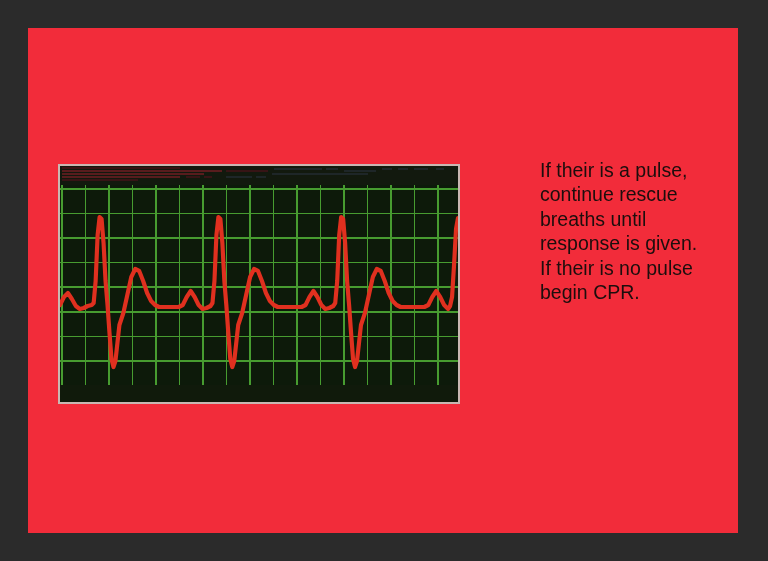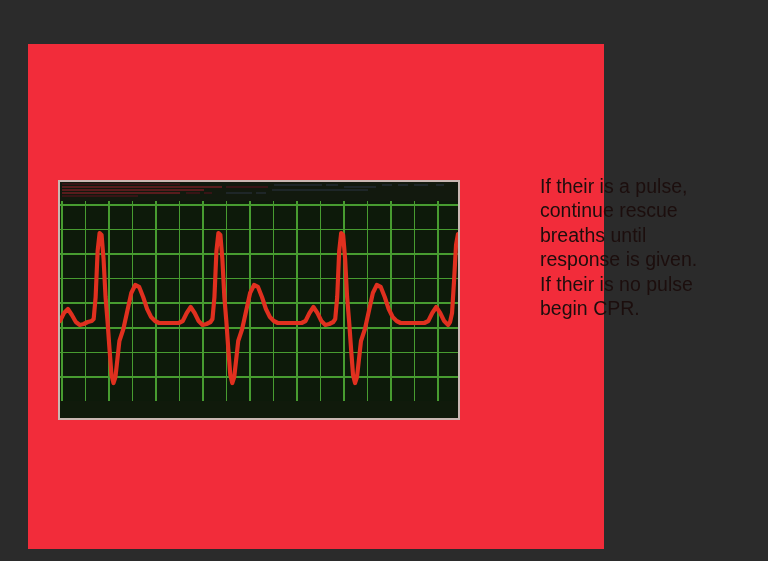--- a/index.html
+++ b/index.html
@@ -11,24 +11,23 @@
     height: 561px;
     background: #2b2b2b;
     font-family: "Liberation Sans", sans-serif;
     overflow: hidden;
   }
 
   #slide {
     position: absolute;
     left: 28px;
     top: 28px;
-    width: 576px;
+    width: 710px;
     height: 505px;
     background: #f22c3a;
-    margin-top: 16px;
   }
 
   
   #monitor {
     position: absolute;
     left: 30px;
     top: 136px;
     width: 402px;
     height: 240px;
     background: #0c1507;

